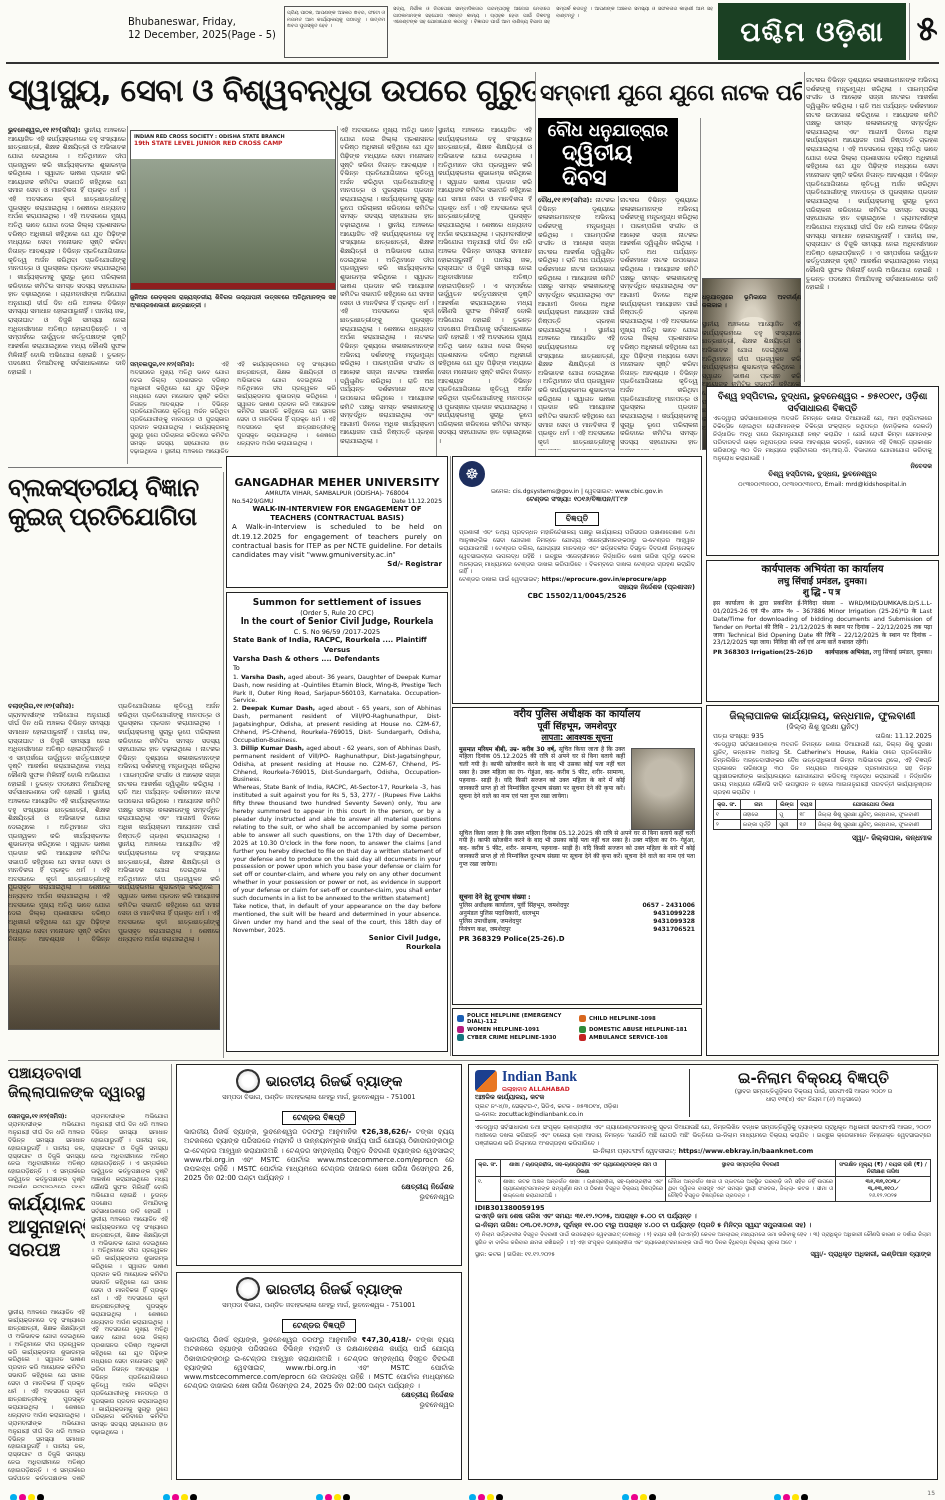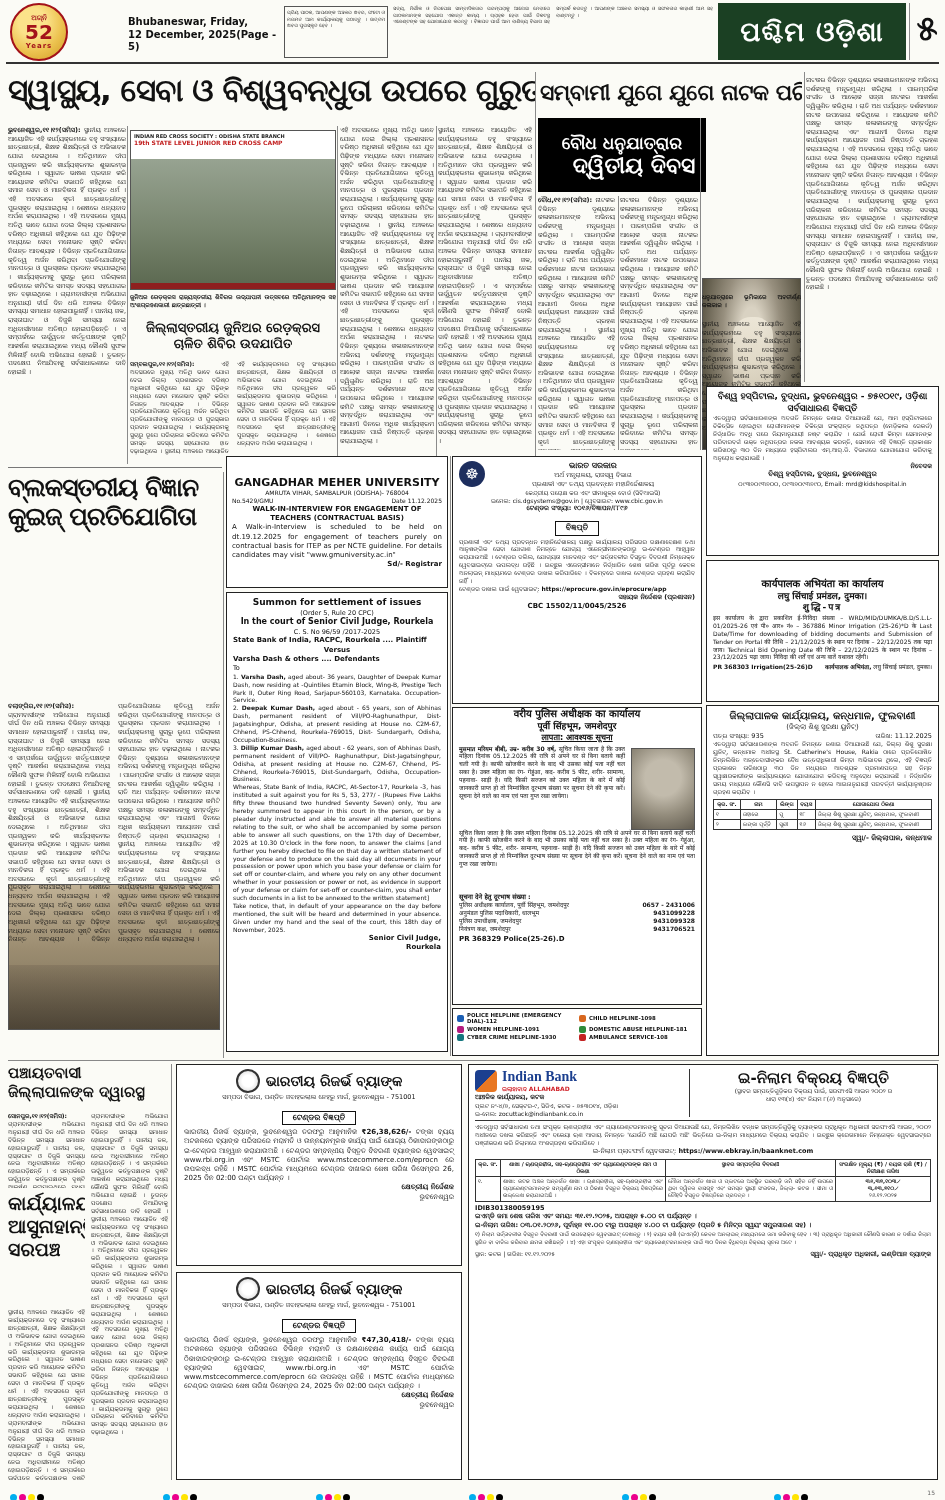--- a/index.html
+++ b/index.html
@@ -53,28 +53,21 @@
           align-items:center;justify-content:center;font-size:15px;}
   .ib-logo{width:22px;height:22px;border-radius:4px;background:linear-gradient(135deg,#1b3f8f 0 50%,#e87722 50% 100%);}
   .rbi-seal{width:20px;height:20px;border-radius:50%;border:2px solid #333;
             background:radial-gradient(circle,#fff 0 40%,#cfcfcf 100%);}
 </style>
 </head>
 <body>
 
 <div class="page">
 
-  <div class="abs" style="left:10px;top:4px;width:112px;height:56px;display:flex;align-items:center;">
-    <div class="logo-badge">
-      <div class="logo-top">ଅଗ୍ନି</div>
-      <div class="logo-num">52</div>
-      <div class="logo-years">Years</div>
-    </div>
-  </div>
-  <div class="abs t10" style="left:128px;top:16px;width:152px;height:34px;font-weight:bold;">
+  <div class="abs t10" style="left:128px;top:16px;width:152px;height:34px;">
     <div>Bhubaneswar, Friday,</div>
     <div>12 December, 2025(Page - 5)</div>
   </div>
   <div class="abs t5 j clip" style="left:284px;top:6px;width:104px;height:52px;border:1px solid #555;padding:2px;">
     <span>ପ୍ରିୟ ପାଠକ, ଆପଣଙ୍କ ଅଞ୍ଚଳର ଖବର, ଫଟୋ ଓ ମତାମତ ଆମ କାର୍ଯ୍ୟାଳୟକୁ ପଠାନ୍ତୁ । ଉତ୍ତମ ଖବର ପୁରସ୍କୃତ ହେବ ।</span>
   </div>
   <div class="abs t5 j clip" style="left:392px;top:4px;width:322px;height:56px;column-count:2;column-gap:6px;padding:1px;">
     <span>ସତ୍ୟ, ନିର୍ଭୀକ ଓ ନିରପେକ୍ଷ ସାମ୍ବାଦିକତାର ପରମ୍ପରାକୁ ଆଗେଇ ନେବାରେ ପାଠକମାନଙ୍କ ସହଯୋଗ ଏକାନ୍ତ କାମ୍ୟ । ଗ୍ରାହକ ହେବା ପାଇଁ ନିକଟସ୍ଥ ଏଜେଣ୍ଟଙ୍କ ସହ ଯୋଗାଯୋଗ କରନ୍ତୁ । ବିଜ୍ଞାପନ ପାଇଁ ଆମ ବାଣିଜ୍ୟ ବିଭାଗ ସହ ସମ୍ପର୍କ କରନ୍ତୁ । ଆପଣଙ୍କ ଅଞ୍ଚଳର ସମସ୍ୟା ଓ ସଫଳତାର କାହାଣୀ ଆମ ସହ ବାଣ୍ଟନ୍ତୁ ।</span>
   </div>
   <div class="abs edition" style="left:718px;top:3px;width:188px;height:57px;">
@@ -104,41 +97,38 @@
     <div style="height:24px;background:#fff;padding:2px 3px;overflow:hidden;">
       <div style="font-size:5px;font-weight:bold;color:#222;">INDIAN RED CROSS SOCIETY : ODISHA STATE BRANCH</div>
       <div style="font-size:6px;font-weight:bold;color:#c21f1f;">19th STATE LEVEL JUNIOR RED CROSS CAMP</div>
     </div>
     <div class="ph-rc-crowd" style="height:124px;"></div>
     <div style="height:12px;background:#8e1f1f;"></div>
   </div>
   <div class="abs t6 b j clip" style="left:130px;top:293px;width:206px;height:24px;">
     <span>ଜୁନିଅର ରେଡ଼କ୍ରସ ରାଜ୍ୟସ୍ତରୀୟ ଶିବିରର ଉଦ୍‌ଯାପନୀ ଉତ୍ସବରେ ଅତିଥିମାନଙ୍କ ସହ ଅଂଶଗ୍ରହଣକାରୀ ଛାତ୍ରଛାତ୍ରୀ ।</span>
   </div>
-  <div class="abs b ctr clip" style="left:130px;top:320px;width:206px;height:38px;font-size:13px;line-height:1.2;">
-    <span>ଜିଲ୍ଲାସ୍ତରୀୟ ଜୁନିଅର ରେଡ଼କ୍ରସ ଚାଳିତ ଶିବିର ଉଦଯାପିତ</span>
-  </div>
   <div class="abs t6 j clip" style="left:130px;top:360px;width:206px;height:104px;column-count:2;column-gap:8px;">
     <span class="b">ସମ୍ବଲପୁର,୧୧।୧୨(ସମିସ):</span>
     <span>ଏହି ଅବସରରେ ମୁଖ୍ୟ ଅତିଥି ଭାବେ ଯୋଗ ଦେଇ ଜିଲ୍ଲା ପ୍ରଶାସନର ବରିଷ୍ଠ ଅଧିକାରୀ କହିଥିଲେ ଯେ ଯୁବ ପିଢ଼ିଙ୍କ ମଧ୍ୟରେ ସେବା ମନୋଭାବ ସୃଷ୍ଟି କରିବା ନିତାନ୍ତ ଆବଶ୍ୟକ । ବିଭିନ୍ନ ପ୍ରତିଯୋଗିତାରେ କୃତିତ୍ୱ ଅର୍ଜନ କରିଥିବା ପ୍ରତିଯୋଗୀଙ୍କୁ ମାନପତ୍ର ଓ ପୁରସ୍କାର ପ୍ରଦାନ କରାଯାଇଥିଲା । କାର୍ଯ୍ୟକ୍ରମକୁ ସୁଚାରୁ ରୂପେ ପରିଚାଳନା କରିବାରେ କମିଟିର ସମସ୍ତ ସଦସ୍ୟ ସହଯୋଗର ହାତ ବଢ଼ାଇଥିଲେ ।</span>
     <span>ସ୍ଥାନୀୟ ଅଞ୍ଚଳରେ ଆୟୋଜିତ ଏହି କାର୍ଯ୍ୟକ୍ରମରେ ବହୁ ସଂଖ୍ୟାରେ ଛାତ୍ରଛାତ୍ରୀ, ଶିକ୍ଷକ ଶିକ୍ଷୟିତ୍ରୀ ଓ ଅଭିଭାବକ ଯୋଗ ଦେଇଥିଲେ । ଅତିଥିମାନେ ଦୀପ ପ୍ରଜ୍ୱଳନ କରି କାର୍ଯ୍ୟକ୍ରମର ଶୁଭାରମ୍ଭ କରିଥିଲେ । ସ୍ୱାଗତ ଭାଷଣ ପ୍ରଦାନ କରି ଆୟୋଜକ କମିଟିର ସଭାପତି କହିଥିଲେ ଯେ ସମାଜ ସେବା ଓ ମାନବିକତା ହିଁ ପ୍ରକୃତ ଧର୍ମ । ଏହି ଅବସରରେ କୃତୀ ଛାତ୍ରଛାତ୍ରୀଙ୍କୁ ପୁରସ୍କୃତ କରାଯାଇଥିଲା । ଶେଷରେ ଧନ୍ୟବାଦ ଅର୍ପଣ କରାଯାଇଥିଲା ।</span>
   </div>
 
   <div class="abs t65 j clip" style="left:340px;top:126px;width:94px;height:338px;">
     <span>ଏହି ଅବସରରେ ମୁଖ୍ୟ ଅତିଥି ଭାବେ ଯୋଗ ଦେଇ ଜିଲ୍ଲା ପ୍ରଶାସନର ବରିଷ୍ଠ ଅଧିକାରୀ କହିଥିଲେ ଯେ ଯୁବ ପିଢ଼ିଙ୍କ ମଧ୍ୟରେ ସେବା ମନୋଭାବ ସୃଷ୍ଟି କରିବା ନିତାନ୍ତ ଆବଶ୍ୟକ । ବିଭିନ୍ନ ପ୍ରତିଯୋଗିତାରେ କୃତିତ୍ୱ ଅର୍ଜନ କରିଥିବା ପ୍ରତିଯୋଗୀଙ୍କୁ ମାନପତ୍ର ଓ ପୁରସ୍କାର ପ୍ରଦାନ କରାଯାଇଥିଲା । କାର୍ଯ୍ୟକ୍ରମକୁ ସୁଚାରୁ ରୂପେ ପରିଚାଳନା କରିବାରେ କମିଟିର ସମସ୍ତ ସଦସ୍ୟ ସହଯୋଗର ହାତ ବଢ଼ାଇଥିଲେ ।</span>
     <span>ସ୍ଥାନୀୟ ଅଞ୍ଚଳରେ ଆୟୋଜିତ ଏହି କାର୍ଯ୍ୟକ୍ରମରେ ବହୁ ସଂଖ୍ୟାରେ ଛାତ୍ରଛାତ୍ରୀ, ଶିକ୍ଷକ ଶିକ୍ଷୟିତ୍ରୀ ଓ ଅଭିଭାବକ ଯୋଗ ଦେଇଥିଲେ । ଅତିଥିମାନେ ଦୀପ ପ୍ରଜ୍ୱଳନ କରି କାର୍ଯ୍ୟକ୍ରମର ଶୁଭାରମ୍ଭ କରିଥିଲେ । ସ୍ୱାଗତ ଭାଷଣ ପ୍ରଦାନ କରି ଆୟୋଜକ କମିଟିର ସଭାପତି କହିଥିଲେ ଯେ ସମାଜ ସେବା ଓ ମାନବିକତା ହିଁ ପ୍ରକୃତ ଧର୍ମ । ଏହି ଅବସରରେ କୃତୀ ଛାତ୍ରଛାତ୍ରୀଙ୍କୁ ପୁରସ୍କୃତ କରାଯାଇଥିଲା । ଶେଷରେ ଧନ୍ୟବାଦ ଅର୍ପଣ କରାଯାଇଥିଲା ।</span>
     <span>ନାଟକର ବିଭିନ୍ନ ଦୃଶ୍ୟରେ କଳାକାରମାନଙ୍କ ଅଭିନୟ ଦର୍ଶକଙ୍କୁ ମନ୍ତ୍ରମୁଗ୍ଧ କରିଥିଲା । ପାରମ୍ପରିକ ସଂଗୀତ ଓ ଆଲୋକ ସଜ୍ଜା ନାଟକର ଆକର୍ଷଣ ଦ୍ୱିଗୁଣିତ କରିଥିଲା । ରାତି ଅଧ ପର୍ଯ୍ୟନ୍ତ ଦର୍ଶକମାନେ ନାଟକ ଉପଭୋଗ କରିଥିଲେ । ଆୟୋଜକ କମିଟି ପକ୍ଷରୁ ସମସ୍ତ କଳାକାରଙ୍କୁ ସମ୍ବର୍ଦ୍ଧିତ କରାଯାଇଥିଲା ଏବଂ ଆଗାମୀ ଦିନରେ ଅଧିକ କାର୍ଯ୍ୟକ୍ରମ ଆୟୋଜନ ପାଇଁ ନିଷ୍ପତ୍ତି ଗ୍ରହଣ କରାଯାଇଥିଲା ।</span>
   </div>
   <div class="abs t65 j clip" style="left:438px;top:126px;width:94px;height:338px;">
     <span>ସ୍ଥାନୀୟ ଅଞ୍ଚଳରେ ଆୟୋଜିତ ଏହି କାର୍ଯ୍ୟକ୍ରମରେ ବହୁ ସଂଖ୍ୟାରେ ଛାତ୍ରଛାତ୍ରୀ, ଶିକ୍ଷକ ଶିକ୍ଷୟିତ୍ରୀ ଓ ଅଭିଭାବକ ଯୋଗ ଦେଇଥିଲେ । ଅତିଥିମାନେ ଦୀପ ପ୍ରଜ୍ୱଳନ କରି କାର୍ଯ୍ୟକ୍ରମର ଶୁଭାରମ୍ଭ କରିଥିଲେ । ସ୍ୱାଗତ ଭାଷଣ ପ୍ରଦାନ କରି ଆୟୋଜକ କମିଟିର ସଭାପତି କହିଥିଲେ ଯେ ସମାଜ ସେବା ଓ ମାନବିକତା ହିଁ ପ୍ରକୃତ ଧର୍ମ । ଏହି ଅବସରରେ କୃତୀ ଛାତ୍ରଛାତ୍ରୀଙ୍କୁ ପୁରସ୍କୃତ କରାଯାଇଥିଲା । ଶେଷରେ ଧନ୍ୟବାଦ ଅର୍ପଣ କରାଯାଇଥିଲା ।</span>
     <span>ଗ୍ରାମବାସୀଙ୍କ ଅଭିଯୋଗ ଅନୁଯାୟୀ ଦୀର୍ଘ ଦିନ ଧରି ଅଞ୍ଚଳର ବିଭିନ୍ନ ସମସ୍ୟା ସମାଧାନ ହୋଇପାରୁନାହିଁ । ପାନୀୟ ଜଳ, ରାସ୍ତାଘାଟ ଓ ବିଜୁଳି ସମସ୍ୟା ନେଇ ଅଧିବାସୀମାନେ ଅତିଷ୍ଠ ହୋଇପଡ଼ିଛନ୍ତି । ଏ ସମ୍ପର୍କରେ ଊର୍ଦ୍ଧ୍ୱତନ କର୍ତ୍ତୃପକ୍ଷଙ୍କ ଦୃଷ୍ଟି ଆକର୍ଷଣ କରାଯାଇଥିଲେ ମଧ୍ୟ କୌଣସି ସୁଫଳ ମିଳିନାହିଁ ବୋଲି ଅଭିଯୋଗ ହୋଇଛି । ତୁରନ୍ତ ପଦକ୍ଷେପ ନିଆଯିବାକୁ ସର୍ବସାଧାରଣରେ ଦାବି ହୋଇଛି ।</span>
     <span>ଏହି ଅବସରରେ ମୁଖ୍ୟ ଅତିଥି ଭାବେ ଯୋଗ ଦେଇ ଜିଲ୍ଲା ପ୍ରଶାସନର ବରିଷ୍ଠ ଅଧିକାରୀ କହିଥିଲେ ଯେ ଯୁବ ପିଢ଼ିଙ୍କ ମଧ୍ୟରେ ସେବା ମନୋଭାବ ସୃଷ୍ଟି କରିବା ନିତାନ୍ତ ଆବଶ୍ୟକ । ବିଭିନ୍ନ ପ୍ରତିଯୋଗିତାରେ କୃତିତ୍ୱ ଅର୍ଜନ କରିଥିବା ପ୍ରତିଯୋଗୀଙ୍କୁ ମାନପତ୍ର ଓ ପୁରସ୍କାର ପ୍ରଦାନ କରାଯାଇଥିଲା । କାର୍ଯ୍ୟକ୍ରମକୁ ସୁଚାରୁ ରୂପେ ପରିଚାଳନା କରିବାରେ କମିଟିର ସମସ୍ତ ସଦସ୍ୟ ସହଯୋଗର ହାତ ବଢ଼ାଇଥିଲେ ।</span>
   </div>
 
-  <div class="abs blackbox" style="left:538px;top:118px;width:168px;height:74px;">
+  <div class="abs blackbox" style="left:538px;top:118px;width:140px;height:74px;">
     <div class="b" style="font-size:17px;">ବୌଧ ଧନୁଯାତ୍ରାର</div>
     <div class="b" style="font-size:22px;margin-left:24px;">ଦ୍ୱିତୀୟ ଦିବସ</div>
   </div>
   <div class="abs t65 j clip" style="left:538px;top:196px;width:77px;height:254px;">
     <span class="b">ବୌଧ,୧୧।୧୨(ସମିସ):</span>
     <span>ନାଟକର ବିଭିନ୍ନ ଦୃଶ୍ୟରେ କଳାକାରମାନଙ୍କ ଅଭିନୟ ଦର୍ଶକଙ୍କୁ ମନ୍ତ୍ରମୁଗ୍ଧ କରିଥିଲା । ପାରମ୍ପରିକ ସଂଗୀତ ଓ ଆଲୋକ ସଜ୍ଜା ନାଟକର ଆକର୍ଷଣ ଦ୍ୱିଗୁଣିତ କରିଥିଲା । ରାତି ଅଧ ପର୍ଯ୍ୟନ୍ତ ଦର୍ଶକମାନେ ନାଟକ ଉପଭୋଗ କରିଥିଲେ । ଆୟୋଜକ କମିଟି ପକ୍ଷରୁ ସମସ୍ତ କଳାକାରଙ୍କୁ ସମ୍ବର୍ଦ୍ଧିତ କରାଯାଇଥିଲା ଏବଂ ଆଗାମୀ ଦିନରେ ଅଧିକ କାର୍ଯ୍ୟକ୍ରମ ଆୟୋଜନ ପାଇଁ ନିଷ୍ପତ୍ତି ଗ୍ରହଣ କରାଯାଇଥିଲା ।</span>
     <span>ସ୍ଥାନୀୟ ଅଞ୍ଚଳରେ ଆୟୋଜିତ ଏହି କାର୍ଯ୍ୟକ୍ରମରେ ବହୁ ସଂଖ୍ୟାରେ ଛାତ୍ରଛାତ୍ରୀ, ଶିକ୍ଷକ ଶିକ୍ଷୟିତ୍ରୀ ଓ ଅଭିଭାବକ ଯୋଗ ଦେଇଥିଲେ । ଅତିଥିମାନେ ଦୀପ ପ୍ରଜ୍ୱଳନ କରି କାର୍ଯ୍ୟକ୍ରମର ଶୁଭାରମ୍ଭ କରିଥିଲେ । ସ୍ୱାଗତ ଭାଷଣ ପ୍ରଦାନ କରି ଆୟୋଜକ କମିଟିର ସଭାପତି କହିଥିଲେ ଯେ ସମାଜ ସେବା ଓ ମାନବିକତା ହିଁ ପ୍ରକୃତ ଧର୍ମ । ଏହି ଅବସରରେ କୃତୀ ଛାତ୍ରଛାତ୍ରୀଙ୍କୁ ପୁରସ୍କୃତ କରାଯାଇଥିଲା । ଶେଷରେ ଧନ୍ୟବାଦ ଅର୍ପଣ କରାଯାଇଥିଲା ।</span>
   </div>
   <div class="abs t65 j clip" style="left:620px;top:196px;width:78px;height:254px;">
     <span>ନାଟକର ବିଭିନ୍ନ ଦୃଶ୍ୟରେ କଳାକାରମାନଙ୍କ ଅଭିନୟ ଦର୍ଶକଙ୍କୁ ମନ୍ତ୍ରମୁଗ୍ଧ କରିଥିଲା । ପାରମ୍ପରିକ ସଂଗୀତ ଓ ଆଲୋକ ସଜ୍ଜା ନାଟକର ଆକର୍ଷଣ ଦ୍ୱିଗୁଣିତ କରିଥିଲା । ରାତି ଅଧ ପର୍ଯ୍ୟନ୍ତ ଦର୍ଶକମାନେ ନାଟକ ଉପଭୋଗ କରିଥିଲେ । ଆୟୋଜକ କମିଟି ପକ୍ଷରୁ ସମସ୍ତ କଳାକାରଙ୍କୁ ସମ୍ବର୍ଦ୍ଧିତ କରାଯାଇଥିଲା ଏବଂ ଆଗାମୀ ଦିନରେ ଅଧିକ କାର୍ଯ୍ୟକ୍ରମ ଆୟୋଜନ ପାଇଁ ନିଷ୍ପତ୍ତି ଗ୍ରହଣ କରାଯାଇଥିଲା ।</span>
@@ -212,26 +202,20 @@
     <div class="t6 j">Whereas, State Bank of India, RACPC, At-Sector-17, Rourkela -3, has instituted a suit against you for Rs 5, 53, 277/ - (Rupees Five Lakhs fifty three thousand two hundred Seventy Seven) only, You are hereby summoned to appear in this court in the person, or by a pleader duly instructed and able to answer all material questions relating to the suit, or who shall be accompanied by some person able to answer all such questions, on the 17th day of December, 2025 at 10.30 O'clock in the fore noon, to answer the claims [and further you hereby directed to file on that day a written statement of your defense and to produce on the said day all documents in your possession or power upon which you base your defense or claim for set off or counter-claim, and where you rely on any other document whether in your possession or power or not, as evidence in support of your defense or claim for set-off or counter-claim, you shall enter such documents in a list to be annexed to the written statement]</div>
     <div class="t6 j">Take notice, that, in default of your appearance on the day before mentioned, the suit will be heard and determined in your absence. Given under my hand and the seal of the court, this 18th day of November, 2025.</div>
     <div class="rgt b t7">Senior Civil Judge,</div>
     <div class="rgt b t7">Rourkela</div>
   </div>
   <div class="vr" style="left:450px;top:456px;height:600px;"></div>
 
   <div class="abs box clip" style="left:452px;top:456px;width:250px;height:248px;padding:4px 6px;">
     <div style="display:flex;gap:6px;align-items:flex-start;">
       <div class="emblem">☸</div>
-      <div style="flex:1;" class="ctr">
-        <div class="b t8">ଭାରତ ସରକାର</div>
-        <div class="t65">ଅର୍ଥ ମନ୍ତ୍ରାଳୟ, ରାଜସ୍ୱ ବିଭାଗ</div>
-        <div class="t65">ପ୍ରଣାଳୀ ଏବଂ ତଥ୍ୟ ପ୍ରବନ୍ଧନ ମହାନିର୍ଦ୍ଦେଶାଳୟ</div>
-        <div class="t6">କେନ୍ଦ୍ରୀୟ ପରୋକ୍ଷ କର ଏବଂ ସୀମାଶୁଳ୍କ ବୋର୍ଡ (ସିବିଆଇସି)</div>
-      </div>
     </div>
     <div class="ctr t6">ଇମେଲ: cis.dgsystems@gov.in | ୱେବସାଇଟ: www.cbic.gov.in</div>
     <div class="ctr t65 b">ଟେଣ୍ଡର ସଂଖ୍ୟା: ୧୦୧୬/ବିଜ୍ଞାପନ/୮୮୯୬</div>
     <div class="ctr" style="margin:2px 0;"><span class="noticebox-label t8">ବିଜ୍ଞପ୍ତି</span></div>
     <div class="t6 j">ପ୍ରଣାଳୀ ଏବଂ ତଥ୍ୟ ପ୍ରବନ୍ଧନ ମହାନିର୍ଦ୍ଦେଶାଳୟ ପକ୍ଷରୁ କାର୍ଯ୍ୟାଳୟ ପରିସରର ରକ୍ଷଣାବେକ୍ଷଣ ତଥା ଆନୁଷଙ୍ଗିକ ସେବା ଯୋଗାଣ ନିମନ୍ତେ ଯୋଗ୍ୟ ଏଜେନ୍ସୀମାନଙ୍କଠାରୁ ଇ-ଟେଣ୍ଡର ଆହ୍ୱାନ କରାଯାଉଅଛି । ଟେଣ୍ଡର ଦଲିଲ, ଯୋଗ୍ୟତା ମାନଦଣ୍ଡ ଏବଂ ସର୍ତ୍ତାବଳୀର ବିସ୍ତୃତ ବିବରଣୀ ନିମ୍ନୋକ୍ତ ୱେବସାଇଟ୍‌ରେ ଉପଲବ୍ଧ ରହିଛି । ଇଚ୍ଛୁକ ଏଜେନ୍ସୀମାନେ ନିର୍ଦ୍ଧାରିତ ଶେଷ ତାରିଖ ପୂର୍ବରୁ କେବଳ ଅନଲାଇନ୍ ମାଧ୍ୟମରେ ଟେଣ୍ଡର ଦାଖଲ କରିପାରିବେ । ବିଳମ୍ବରେ ଦାଖଲ ଟେଣ୍ଡର ଗ୍ରହଣ କରାଯିବ ନାହିଁ ।</div>
     <div class="t6 j"><span>ଟେଣ୍ଡର ଦାଖଲ ପାଇଁ ୱେବସାଇଟ୍: </span><span class="b">https://eprocure.gov.in/eprocure/app</span></div>
     <div class="rgt t65 b">ସହାୟକ ନିର୍ଦ୍ଦେଶକ (ପ୍ରଶାସନ)</div>
     <div class="ctr b t7">CBC 15502/11/0045/2526</div>
   </div>
 
@@ -298,21 +282,21 @@
 
   <div class="abs box clip" style="left:706px;top:386px;width:233px;height:170px;padding:4px 6px;">
     <div class="ctr b t9">ବିଶ୍ୱ ହସ୍ପିଟାଲ, ବୁଦ୍ଧନା, ଭୁବନେଶ୍ୱର - ୭୫୧୦୧୯, ଓଡ଼ିଶା</div>
     <div class="ctr b t9" style="">ସର୍ବସାଧାରଣ ବିଜ୍ଞପ୍ତି</div>
     <div class="t6 j">ଏତଦ୍ୱାରା ସର୍ବସାଧାରଣଙ୍କ ଅବଗତି ନିମନ୍ତେ ଜଣାଇ ଦିଆଯାଉଛି ଯେ, ଆମ ହସ୍ପିଟାଲରେ ଚିକିତ୍ସିତ ହୋଇଥିବା ରୋଗୀମାନଙ୍କ ଚିକିତ୍ସା ସଂକ୍ରାନ୍ତ ନଥିପତ୍ର (ମେଡ଼ିକାଲ ରେକର୍ଡ) ନିର୍ଦ୍ଧାରିତ ଅବଧି ପରେ ନିୟମାନୁଯାୟୀ ନଷ୍ଟ କରାଯିବ । ଯେଉଁ ରୋଗୀ କିମ୍ବା ସେମାନଙ୍କ ପରିବାରବର୍ଗ ଉକ୍ତ ନଥିପତ୍ରର ନକଲ ଆବଶ୍ୟକ କରନ୍ତି, ସେମାନେ ଏହି ବିଜ୍ଞପ୍ତି ପ୍ରକାଶନ ତାରିଖଠାରୁ ୩୦ ଦିନ ମଧ୍ୟରେ ହସ୍ପିଟାଲର ଏମ୍.ଆର୍.ଡି. ବିଭାଗରେ ଯୋଗାଯୋଗ କରିବାକୁ ଅନୁରୋଧ କରାଯାଉଛି ।</div>
     <div class="rgt b t65">ନିବେଦକ</div>
     <div class="ctr b t7">ବିଶ୍ୱ ହସ୍ପିଟାଲ, ବୁଦ୍ଧନା, ଭୁବନେଶ୍ୱର</div>
     <div class="ctr t6">୦୯୩୭୦୯୩୭୦୦, ୦୯୩୭୦୯୩୭୯୦, Email: mrd@kidshospital.in</div>
   </div>
 
-  <div class="abs box clip" style="left:706px;top:560px;width:233px;height:142px;padding:17px 6px;">
+  <div class="abs box clip" style="left:706px;top:560px;width:233px;height:142px;padding:2px 6px;">
     <div class="ctr b t10">कार्यपालक अभियंता का कार्यालय</div>
     <div class="ctr b t9">लघु सिंचाई प्रमंडल, दुमका।</div>
     <div class="ctr b t9" style="letter-spacing:2px;">शुद्धि-पत्र</div>
     <div class="t6 j">इस कार्यालय के द्वारा प्रकाशित ई-निविदा संख्या – WRD/MID/DUMKA/B.D/S.L.L-01/2025-26 एवं पी० आर० नं० – 367886 Minor Irrigation (25-26)*D के Last Date/Time for downloading of bidding documents and Submission of Tender on Portal की तिथि – 21/12/2025 के स्थान पर दिनांक – 22/12/2025 तक पढ़ा जाय। Technical Bid Opening Date की तिथि – 22/12/2025 के स्थान पर दिनांक – 23/12/2025 पढ़ा जाय। निविदा की शर्तें एवं अन्य बातें यथावत रहेंगी।</div>
     <div style="display:flex;justify-content:space-between;margin-top:2px;">
       <span class="b t6">PR 368303 Irrigation(25-26)D</span>
       <span class="rgt t6"><span class="b">कार्यपालक अभियंता,</span> <span>लघु सिंचाई प्रमंडल, दुमका।</span></span>
     </div>
   </div>
 

